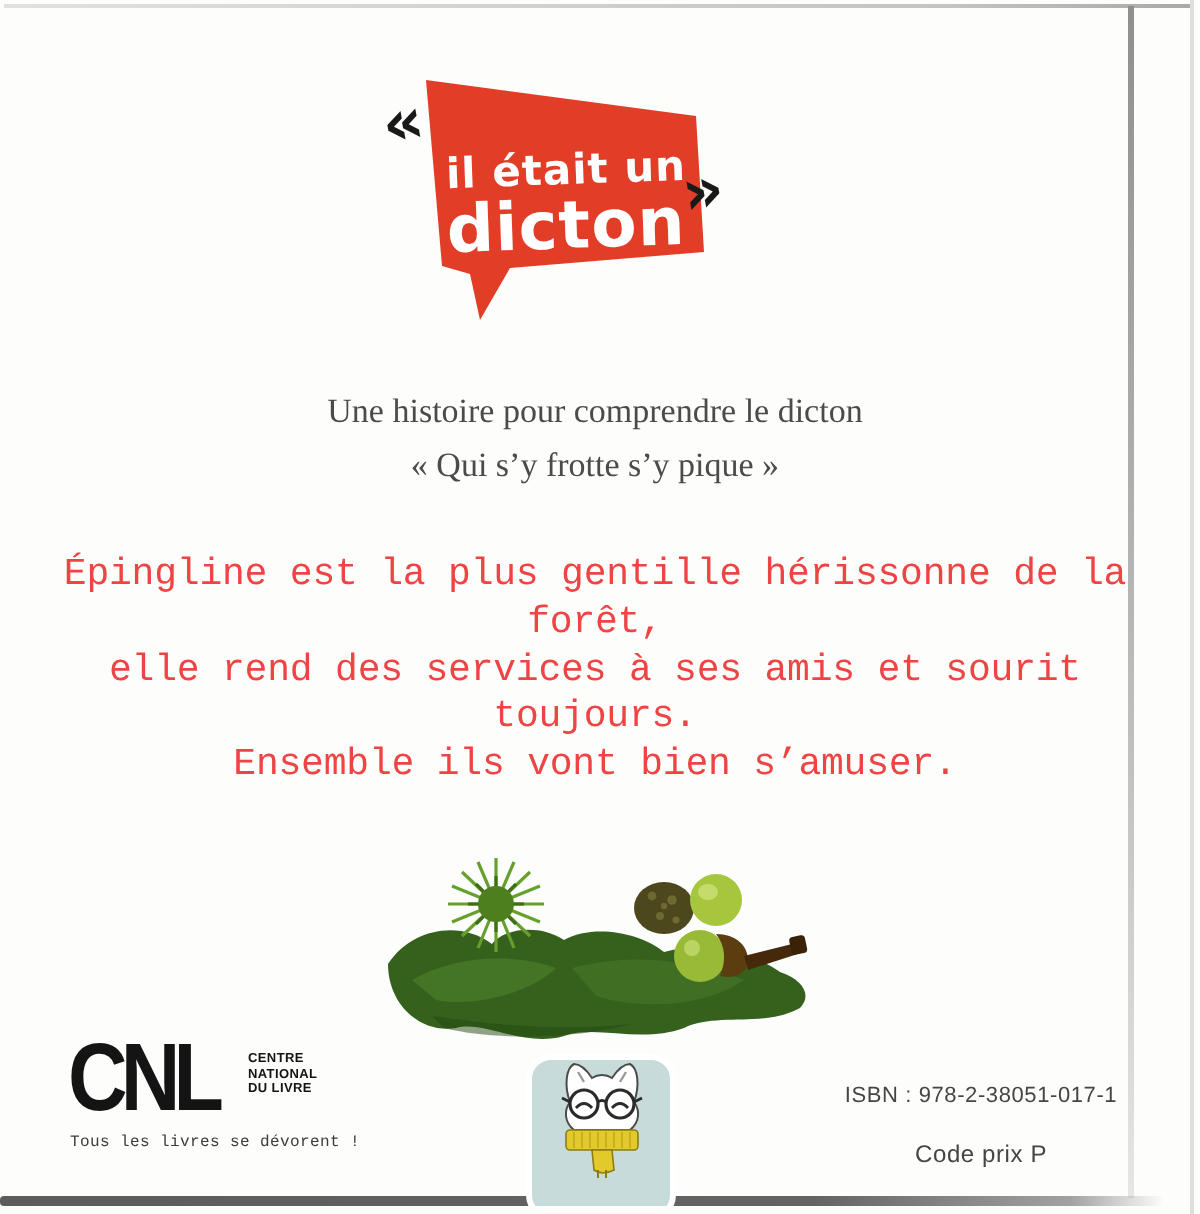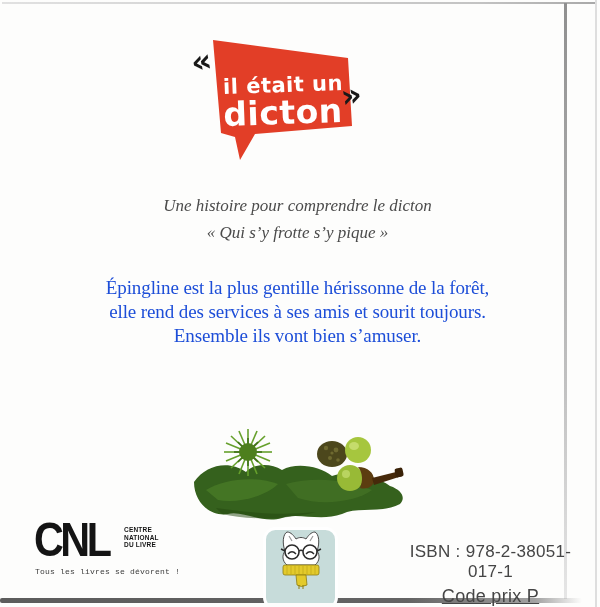--- a/index.html
+++ b/index.html
@@ -25,23 +25,23 @@
     font-size:32px;line-height:30px;}
   .g-open{left:191px;top:46px;transform:rotate(-10deg);}
   .g-close{left:341px;top:80px;transform:rotate(-10deg);}
   .logo-text{left:215px;width:136px;text-align:center;color:#fff;
     font-family:"DejaVu Sans",sans-serif;font-weight:bold;transform:rotate(-2deg);}
   .logo-line1{top:73px;font-size:21px;letter-spacing:.5px;}
   .logo-line2{top:93px;font-size:33px;letter-spacing:.5px;}
 
   
   .tagline{left:15px;top:192px;width:565px;text-align:center;
-    font-style:italic;font-size:17px;line-height:27px;color:#4b4b4b;}
+    font-size:17px;line-height:27px;color:#4b4b4b;}
   .synopsis{left:15px;top:276px;width:565px;text-align:center;
-    font-size:19px;line-height:23.8px;color:#1d4ed8;letter-spacing:-0.1px;}
+    font-size:19px;line-height:23.8px;color:#ef4444;letter-spacing:-0.1px;font-family:Liberation Mono, monospace;}
 
   
   .illus{left:186px;top:420px;width:228px;height:105px;}
 
   
   .cnl{left:34px;top:518px;width:150px;height:60px;}
   .cnl-acronym{left:0;top:0;font-family:"Liberation Sans",sans-serif;font-weight:bold;
     font-size:48px;line-height:44px;letter-spacing:-4px;color:#141414;
     transform:scaleX(.86);transform-origin:left top;}
   .cnl-name{left:90px;top:8px;font-family:"Liberation Sans",sans-serif;font-weight:bold;
@@ -53,22 +53,22 @@
   .sticker{left:263px;top:527px;width:75px;height:76px;}
   .sticker svg{position:absolute;left:0;top:0;}
   .sticker-text{position:absolute;width:75px;text-align:left;
     font-family:"Liberation Sans",sans-serif;font-weight:bold;color:#8fa096;margin-top:36px;}
   .sticker-l1{top:48px;font-size:7px;letter-spacing:.4px;}
   .sticker-l2{top:58px;font-size:8px;letter-spacing:.2px;}
 
   
   .isbn-block{left:398px;top:542px;width:185px;text-align:center;
     font-family:"Liberation Sans",sans-serif;color:#454545;}
-  .isbn-line{font-size:17px;letter-spacing:.3px;}
-  .price-line{font-size:18px;margin-top:4px;letter-spacing:.3px;text-decoration:underline;}
+  .isbn-line{font-size:11px;letter-spacing:.3px;}
+  .price-line{font-size:12px;margin-top:16px;letter-spacing:.3px;}
 </style>
 </head>
 <body>
 
 <div class="abs top-edge"></div>
 <div class="abs cover-right-edge"></div>
 <div class="abs page-outer-edge"></div>
 <div class="abs bottom-edge"></div>
 
 <svg class="abs logo-bubble" viewBox="0 0 160 140">

